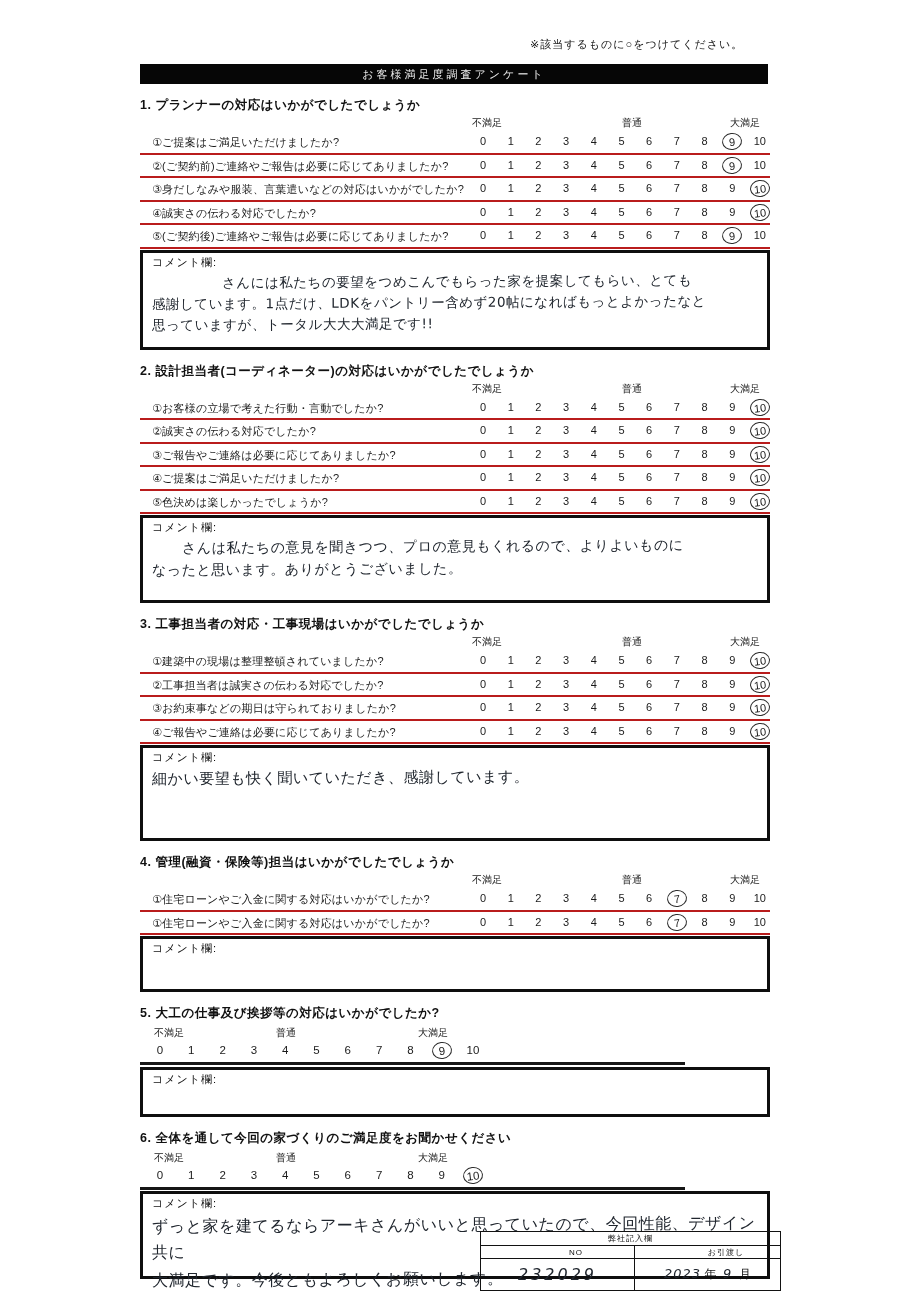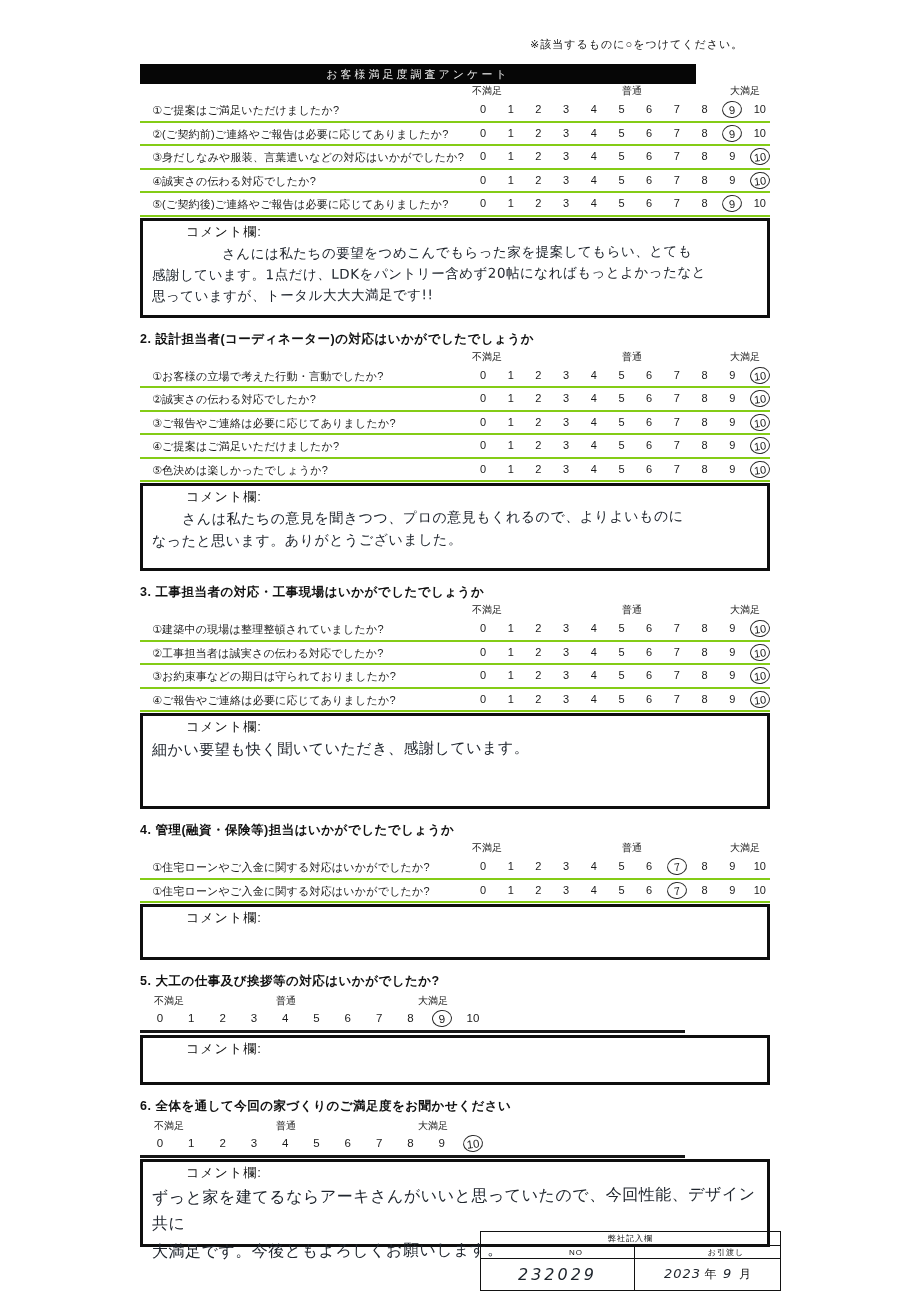--- a/index.html
+++ b/index.html
@@ -2,42 +2,42 @@
 <html><head>
 <meta charset="utf-8">
 <style>
   html,body{margin:0;padding:0;background:#e9e9e9;}
   .page{position:relative;width:920px;height:1302px;background:#ffffff;overflow:hidden;
         color:#1a1a1a;font-family:"Liberation Sans","DejaVu Sans",sans-serif;}
   
   .top-notes{padding-top:36px;margin-left:530px;font-size:11px;line-height:1.55;
              letter-spacing:1px;color:#151515;font-weight:normal;}
   
-  .title-bar{margin:11px 0 0 140px;width:556px;height:20px;background:#060606;color:#ececec;
+  .title-bar{margin:11px 0 0 140px;width:628px;height:20px;background:#060606;color:#ececec;
              font-size:11px;letter-spacing:3px;display:flex;align-items:center;justify-content:center;}
   
   #sections{margin-left:140px;width:630px;}
   .sec-title{font-weight:bold;font-size:12.5px;letter-spacing:.5px;margin:13px 0 2px 0;color:#111;}
   .scale-head{position:relative;height:15px;font-size:10px;color:#222;}
   .sh-min{position:absolute;left:332px;} .sh-mid{position:absolute;left:482px;} .sh-max{position:absolute;left:590px;}
-  .q-row{position:relative;height:21.5px;border-bottom:2px solid #84cc16;}
+  .q-row{position:relative;height:21.5px;border-bottom:2px solid #b91c1c;}
   .q-row:last-of-type{border-bottom:3px solid #141414;}
   .q-label{position:absolute;left:12px;top:4px;font-size:11px;letter-spacing:.2px;white-space:nowrap;}
   .q-scale{position:absolute;left:333px;top:2px;width:297px;display:flex;justify-content:space-between;}
   .val{width:20px;height:17px;line-height:17px;text-align:center;font-size:11px;box-sizing:border-box;}
   .circled{border:1.7px solid #2c2c2c;border-radius:50%;transform:rotate(-7deg);}
   
   .sa-head{position:relative;height:14px;font-size:10px;margin-top:4px;color:#222;}
   .sa-min{position:absolute;left:14px;} .sa-mid{position:absolute;left:136px;} .sa-max{position:absolute;left:278px;}
   .sa-wrap{width:545px;border-bottom:3px solid #161616;padding:2px 0 3px 0;}
   .sa-nums{position:relative;margin-left:10px;width:333px;display:flex;justify-content:space-between;}
   .sa-nums .val{font-size:11.5px;}
   
   .comment{border:3px solid #0e0e0e;margin-top:1px;padding:2px 9px 4px 9px;}
-  .c-label{font-size:13px;letter-spacing:1px;color:#111;display:block;margin-left:34px;}
+  .c-label{font-size:11px;letter-spacing:1px;color:#111;display:block;}
   .comment p{margin:1px 0 0 0;line-height:1.5;}
   .hand{font-family:"DejaVu Sans",sans-serif;color:#20262e;letter-spacing:.5px;transform:rotate(-.35deg);}
   .sec-1 .comment{height:88px;} .sec-1 .comment p{font-size:13.5px;}
   .sec-2 .comment{height:76px;} .sec-2 .comment p{font-size:14px;}
   .sec-3 .comment{height:84px;} .sec-3 .comment p{font-size:15px;}
   .sec-4 .comment{height:44px;}
   .sec-5 .comment{height:38px;margin-top:2px;}
   .sec-6 .comment{height:76px;} .sec-6 .comment p{font-size:16px;line-height:1.65;}
   .sec-1 p.indent{text-indent:70px;} .sec-2 p.indent{text-indent:30px;}
   .office-table{position:absolute;left:480px;top:1231px;width:301px;border-collapse:collapse;
@@ -59,20 +59,21 @@
   <div class="top-notes">
     <div>※該当するものに○をつけてください。</div>
   </div>
 
   <div class="title-bar">
     <span>お客様満足度調査アンケート</span>
   </div>
 
   <div id="sections">
       <div class="section sec-1">
+        <div class="sec-title">1. プランナーの対応はいかがでしたでしょうか</div>
         <div class="scale-head">
           <span class="sh-min">不満足</span>
           <span class="sh-mid">普通</span>
           <span class="sh-max">大満足</span>
         </div>
         <div class="q-row">
           <span class="q-label">①ご提案はご満足いただけましたか?</span>
           <div class="q-scale">
             <span class="val">0</span>
             <span class="val">1</span>

